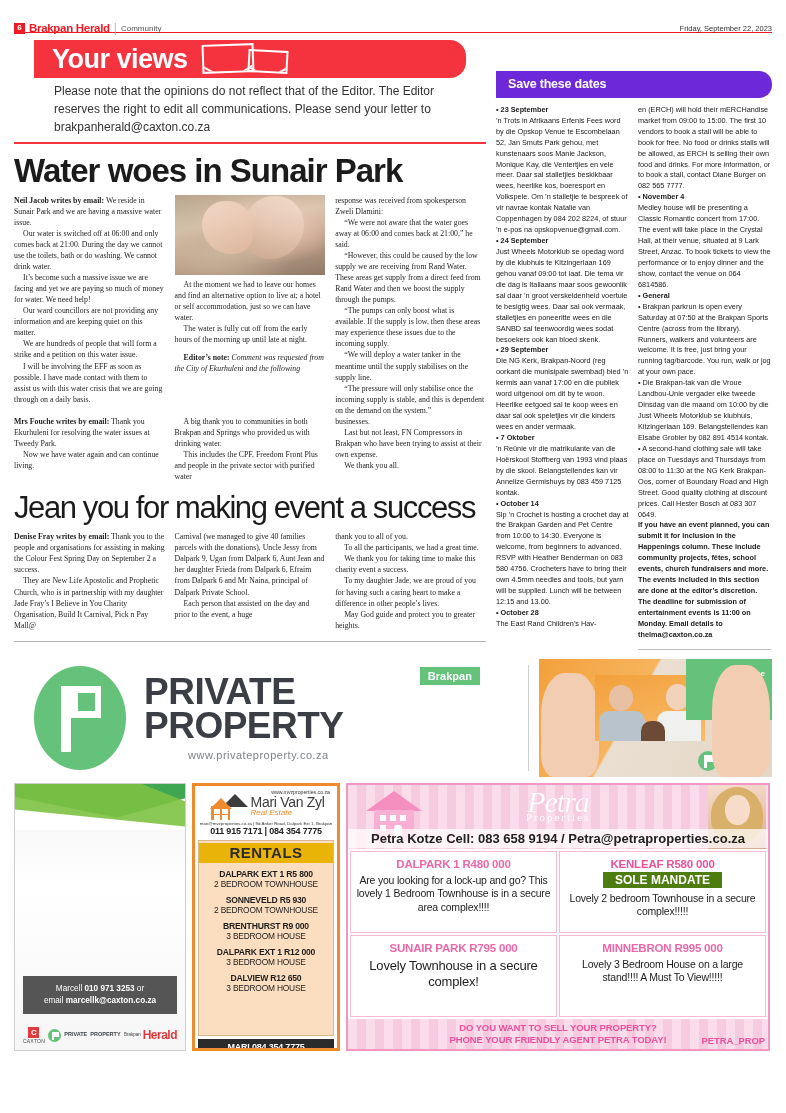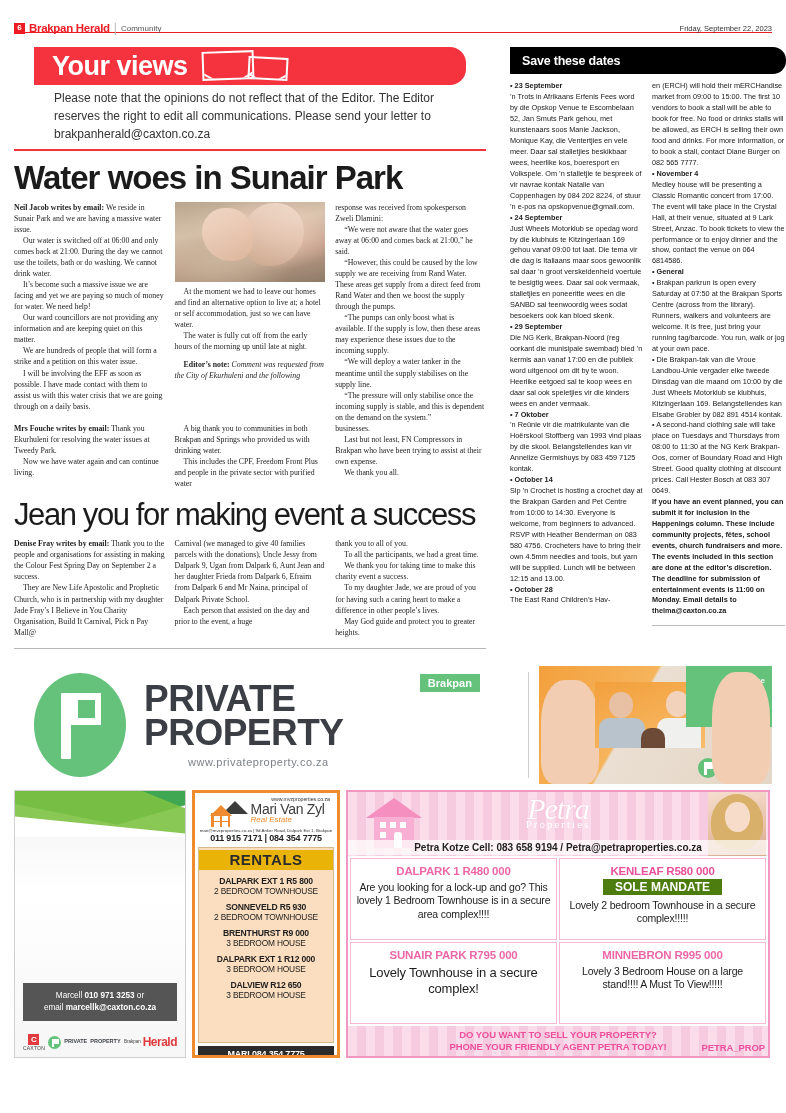--- a/index.html
+++ b/index.html
@@ -20,21 +20,21 @@
     width:11px; height:11px; display:flex; align-items:center; justify-content:center;
     margin-right:4px; line-height:1;
   }
   .paper-name { color:#ED1C24; font-weight:bold; font-size:11.5px; letter-spacing:-0.3px; }
   .masthead-divider { color:#b9b9b9; font-size:12px; margin:0 4px; font-weight:300; }
   .section-name { color:#555; font-size:8px; }
   .masthead-date { margin-left:auto; color:#333; font-size:7.5px; }
   .rule-red { height:1.4px; background:#ED1C24; margin-top:2px; }
 
   
-  .zones { display:flex; gap:24px; margin-top:14px; }
+  .zones { display:flex; gap:10px; margin-top:7px;align-items:flex-end; }
   .zone-left { width:472px; }
   .zone-right { width:276px; }
 
   
   .yv-banner {
     background:#F5333F; border-radius:0 16px 16px 0; height:38px;
     display:flex; align-items:center; padding-left:18px; position:relative;
     margin-left:20px; width:432px;
   }
   .yv-title { color:#fff; font-size:27px; font-weight:bold; letter-spacing:-0.5px; line-height:1; }
@@ -90,21 +90,21 @@
   }
   .art-photo:before{
     content:""; position:absolute; left:46%; top:2%; width:40%; height:78%;
     background:linear-gradient(200deg,#f8e3d4,#cfa88e);
     border-radius:52% 48% 58% 42%; opacity:.8;
   }
   .rule-grey { height:1px; background:#b5b5b5; margin:10px 0 8px 0; }
 
   
   .std-banner {
-    background:#000000; border-radius:0 13px 13px 0; height:27px;
+    background:#6d28d9; border-radius:0 13px 13px 0; height:27px;
     display:flex; align-items:center; padding-left:12px; width:276px;
   }
   .std-title { color:#fff; font-weight:bold; font-size:12.5px; letter-spacing:-0.2px; }
   .std-cols { display:flex; gap:9px; margin-top:7px; }
   .std-col { width:133px; }
   .std-text { font-size:7.3px; line-height:1.5; color:#202020; font-family:"Liberation Sans", sans-serif; }
   .std-text p { margin:0; }
   .std-date { font-weight:bold; }
   .std-final { font-weight:bold; margin-top:9px; }
   .std-rule { height:1px; background:#bbb; margin-top:8px; }
@@ -233,21 +233,21 @@
               letter-spacing:-1px; line-height:1; text-shadow:0 0 1px #f0a8cc; }
   .petra-l2 { font-family:"Liberation Serif", serif; font-size:11px; color:#fff; letter-spacing:2px;
               margin-top:-6px; }
   .petra-agent { position:absolute; right:2px; top:0; width:58px; height:64px;
                  background:linear-gradient(170deg,#f6ddcf 0%,#e8c2a8 55%,#d8a98d 100%); }
   .petra-agent .hair { position:absolute; left:3px; top:2px; width:52px; height:56px;
                        background:#D8B06A; border-radius:50% 50% 42% 42%; }
   .petra-agent .face { position:absolute; left:17px; top:10px; width:25px; height:30px;
                        background:#f7ddc9; border-radius:48%; }
   .petra-contact { position:absolute; left:0; right:0; bottom:1px; text-align:center;
-                   font-size:10px; font-weight:bold; color:#222; background:rgba(255,255,255,.72); padding:2px 0; }
+                   font-size:13px; font-weight:bold; color:#222; background:rgba(255,255,255,.72); padding:2px 0; }
   .petra-grid { display:grid; grid-template-columns:1fr 1fr; grid-template-rows:1fr 1fr;
                 gap:2px; padding:2px; height:170px; }
   .petra-cell { border:1px solid #F7B9D6; padding:6px 4px; text-align:center; }
   .pc-title { font-size:11.5px; font-weight:bold; color:#ED67A8; letter-spacing:-.2px; }
   .pc-title.dark { color:#E8519C; }
   .pc-mandate { background:#4d7c0f; color:#fff; font-size:12px; font-weight:bold; display:inline-block;
                 padding:1px 12px; margin-top:2px; }
   .pc-body { font-size:10.5px; color:#1d1d1d; line-height:1.3; margin-top:4px; letter-spacing:-.2px;}
   .pc-body.big { font-size:13px; line-height:1.25; }
   .petra-foot { position:absolute; left:0; right:0; bottom:0; height:30px;

